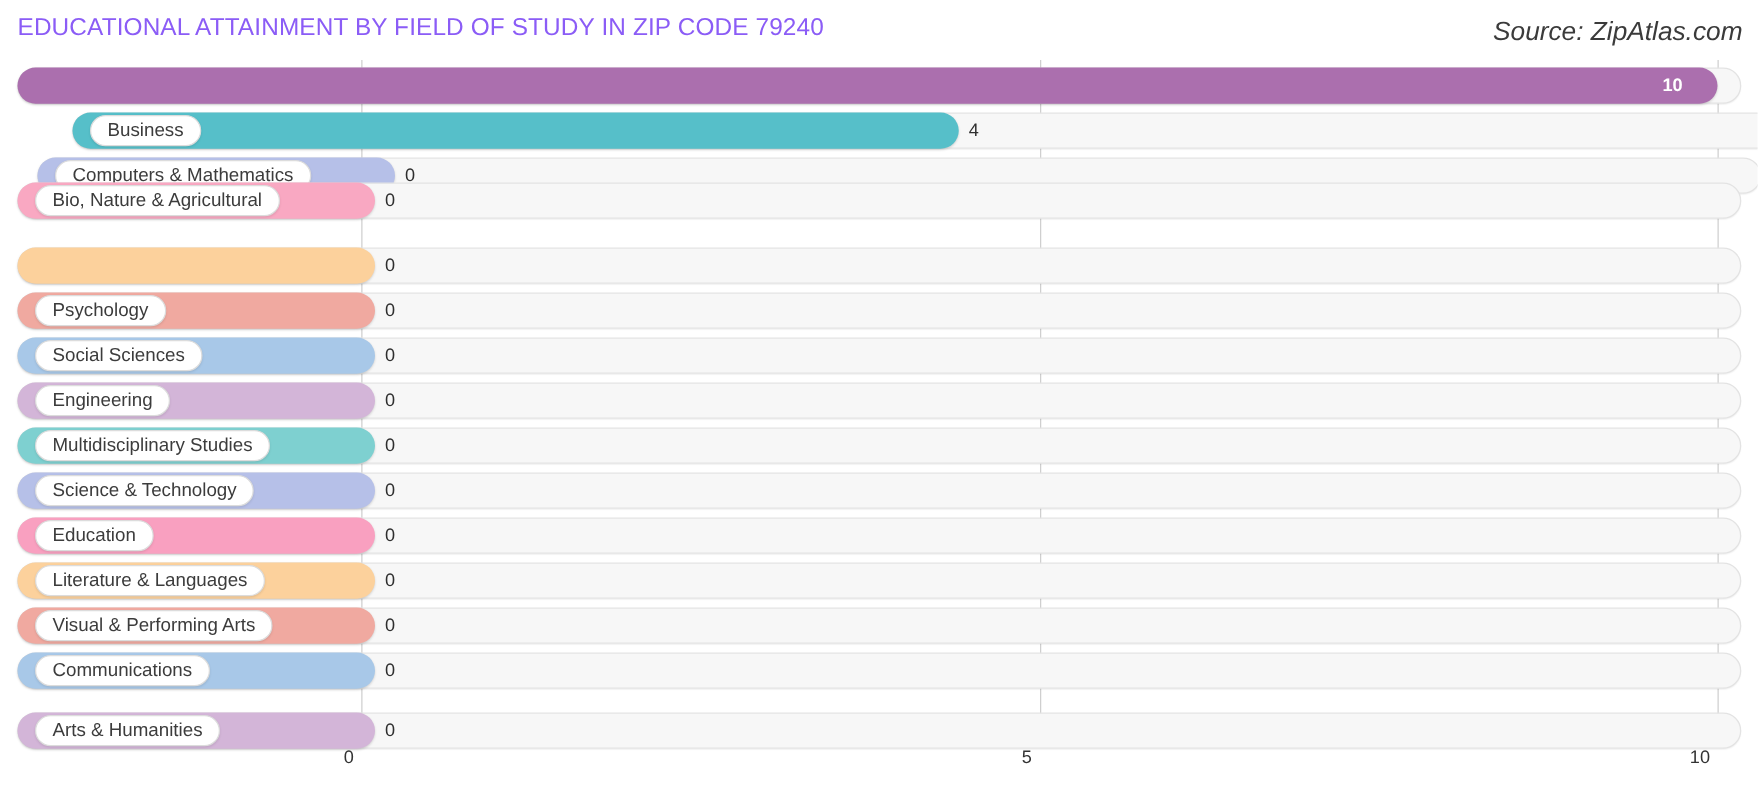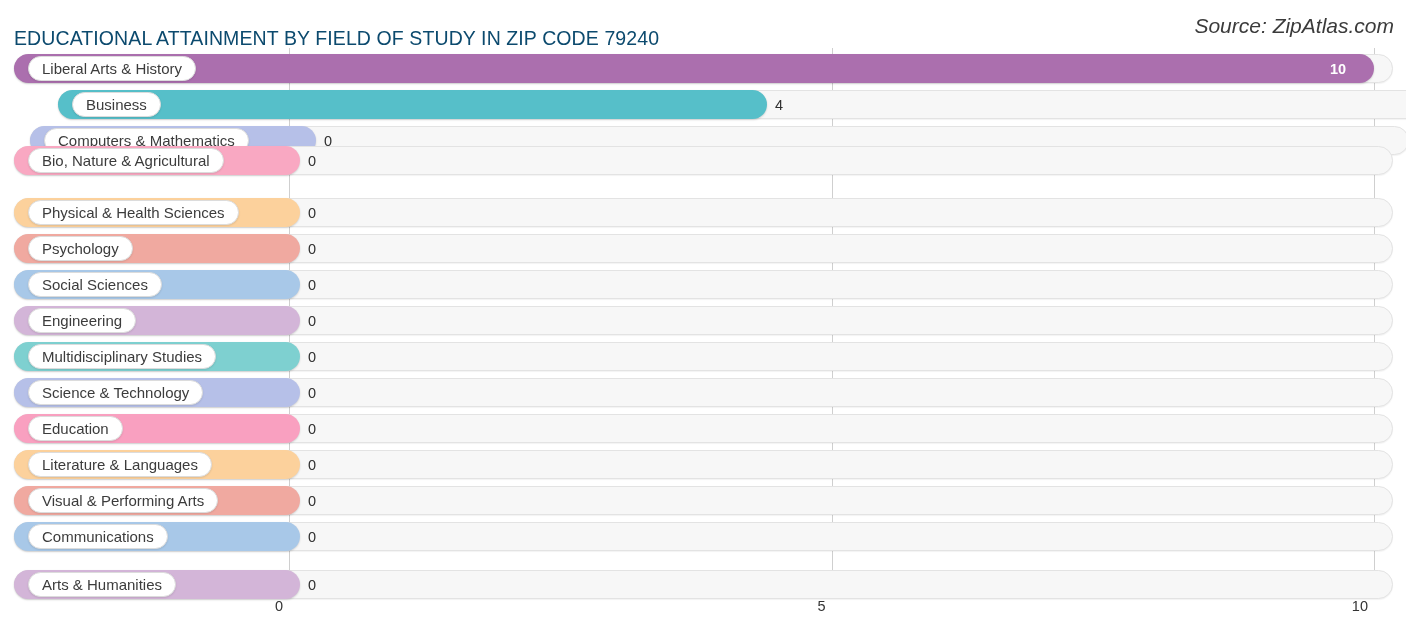--- a/index.html
+++ b/index.html
@@ -19,24 +19,23 @@
   
   .header {
     position: absolute;
     left: 0; top: 0;
     width: 1406px; height: 46px;
   }
   .chart-title {
     position: absolute;
     left: 14px; top: 11px;
     font-size: 19.5px;
-    color: #0c4a6e;
+    color: #8b5cf6;
     letter-spacing: .1px;
     white-space: nowrap;
-    margin-top: 16px;
   }
   .source-note {
     position: absolute;
     right: 12px; top: 14px;
     font-size: 21px;
     font-style: italic;
     color: #3b3b3b;
     white-space: nowrap;
   }
 
@@ -154,23 +153,20 @@
   <div class="plot">
     <div class="gridlines" id="gridlines">
         <div class="gridline" style="left: 289px;"></div>
         <div class="gridline" style="left: 831.5px;"></div>
         <div class="gridline" style="left: 1374px;"></div>
       </div>
     <div class="rows" id="rows">
         <div class="row" style="top: 8px;">
           <div class="track"></div>
           <div class="bar" style="width: 1360px; background: rgb(171, 111, 174);"></div>
-          <div class="label-pill">
-            <span>Liberal Arts &amp; History</span>
-          </div>
           <div class="value-in" style="left: 1316px;">10</div>
         </div>
         <div class="row" style="top: 44px; margin-left: 44px;">
           <div class="track"></div>
           <div class="bar" style="width: 709px; background: rgb(86, 191, 201);"></div>
           <div class="label-pill">
             <span>Business</span>
           </div>
           <div class="value-out" style="left: 717px;">4</div>
         </div>
@@ -186,23 +182,20 @@
           <div class="track"></div>
           <div class="bar" style="width: 286px; background: rgb(249, 168, 194);"></div>
           <div class="label-pill">
             <span>Bio, Nature &amp; Agricultural</span>
           </div>
           <div class="value-out" style="left: 294px;">0</div>
         </div>
         <div class="row" style="top: 152px;">
           <div class="track"></div>
           <div class="bar" style="width: 286px; background: rgb(252, 209, 156);"></div>
-          <div class="label-pill">
-            <span>Physical &amp; Health Sciences</span>
-          </div>
           <div class="value-out" style="left: 294px;">0</div>
         </div>
         <div class="row" style="top: 188px;">
           <div class="track"></div>
           <div class="bar" style="width: 286px; background: rgb(240, 169, 160);"></div>
           <div class="label-pill">
             <span>Psychology</span>
           </div>
           <div class="value-out" style="left: 294px;">0</div>
         </div>

